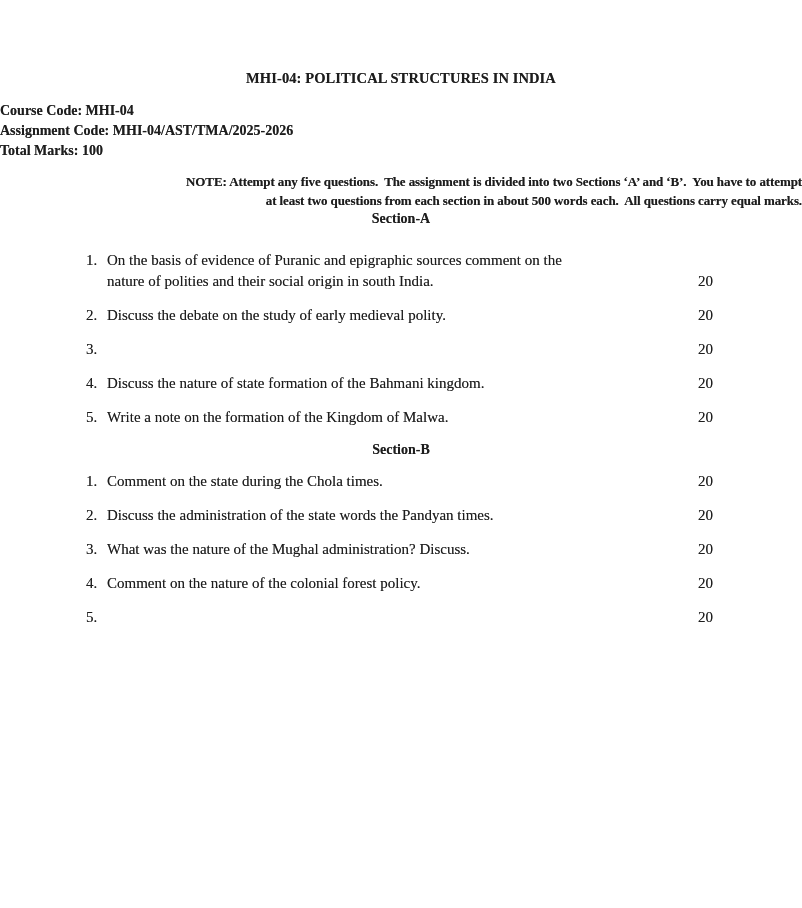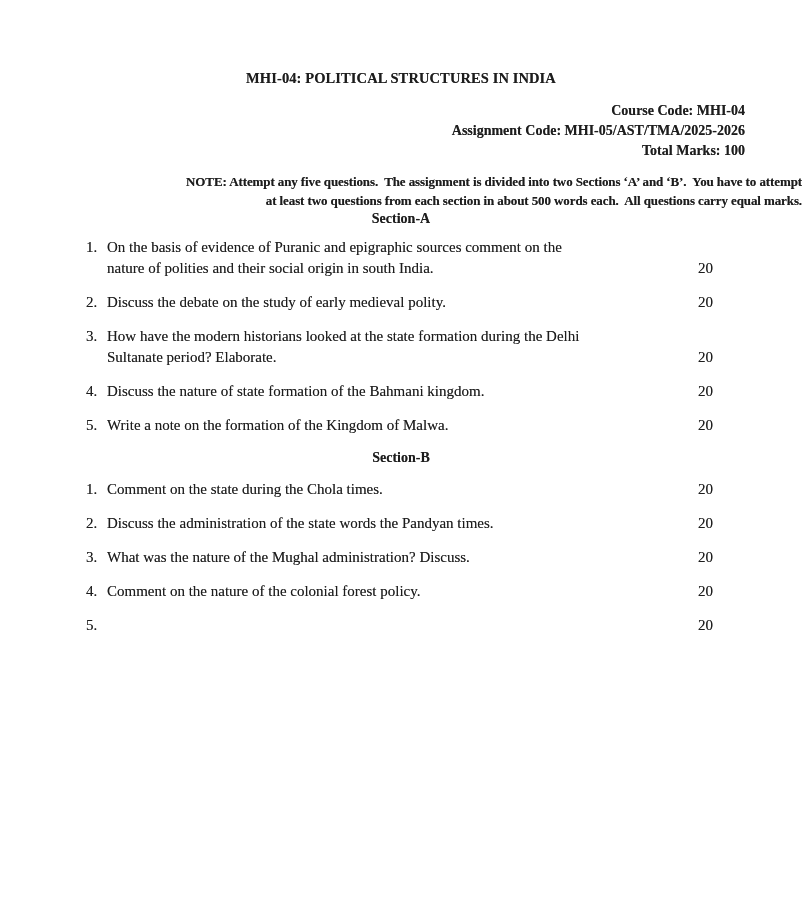--- a/index.html
+++ b/index.html
@@ -22,38 +22,37 @@
   .title {
     text-align: center;
     font-weight: bold;
     font-size: 14.5px;
     line-height: 20px;
     letter-spacing: 0.1px;
   }
   .meta {
     margin-top: 13px;
     margin-right: 57px;
-    text-align: right;
     font-weight: bold;
     font-size: 14px;
     line-height: 20px;
   }
   .note {
     margin-top: 11px;
     margin-left: 58px;
     font-weight: bold;
     font-size: 13px;
     line-height: 19px;
     letter-spacing: -0.1px;
     white-space: pre;
     text-align: right;
   }
   .section-heading {
     margin-top: 0;
-    margin-bottom: 9px;
+    margin-bottom: 22px;
     text-align: center;
     font-weight: bold;
     font-size: 14px;
     line-height: 18px;
   }
   .section-heading.second {
     margin-bottom: 12px;
   }
   .q-list {
     margin-left: 86px;
@@ -83,21 +82,21 @@
 </style>
 </head>
 <body>
 
 <div class="page">
 
   <div class="title">MHI-04: POLITICAL STRUCTURES IN INDIA</div>
 
   <div class="meta">
     <div class="meta-line">Course Code: MHI-04</div>
-    <div class="meta-line">Assignment Code: MHI-05/AST/TMA/2025-2026</div>
+    <div class="meta-line">Assignment Code: MHI-04/AST/TMA/2025-2026</div>
     <div class="meta-line">Total Marks: 100</div>
   </div>
 
   <div class="note">NOTE: Attempt any five questions.  The assignment is divided into two Sections ‘A’ and ‘B’.  You have to attempt
 at least two questions from each section in about 500 words each.  All questions carry equal marks.</div>
 
   <div class="section-heading">Section-A</div>
 
   <div class="q-list">
     <div class="q-row">
@@ -106,22 +105,20 @@
 nature of polities and their social origin in south India.</span>
       <span class="q-marks">20</span>
     </div>
     <div class="q-row">
       <span class="q-num">2.</span>
       <span class="q-text">Discuss the debate on the study of early medieval polity.</span>
       <span class="q-marks">20</span>
     </div>
     <div class="q-row">
       <span class="q-num">3.</span>
-      <span class="q-text">How have the modern historians looked at the state formation during the Delhi
-Sultanate period? Elaborate.</span>
       <span class="q-marks">20</span>
     </div>
     <div class="q-row">
       <span class="q-num">4.</span>
       <span class="q-text">Discuss the nature of state formation of the Bahmani kingdom.</span>
       <span class="q-marks">20</span>
     </div>
     <div class="q-row">
       <span class="q-num">5.</span>
       <span class="q-text">Write a note on the formation of the Kingdom of Malwa.</span>

